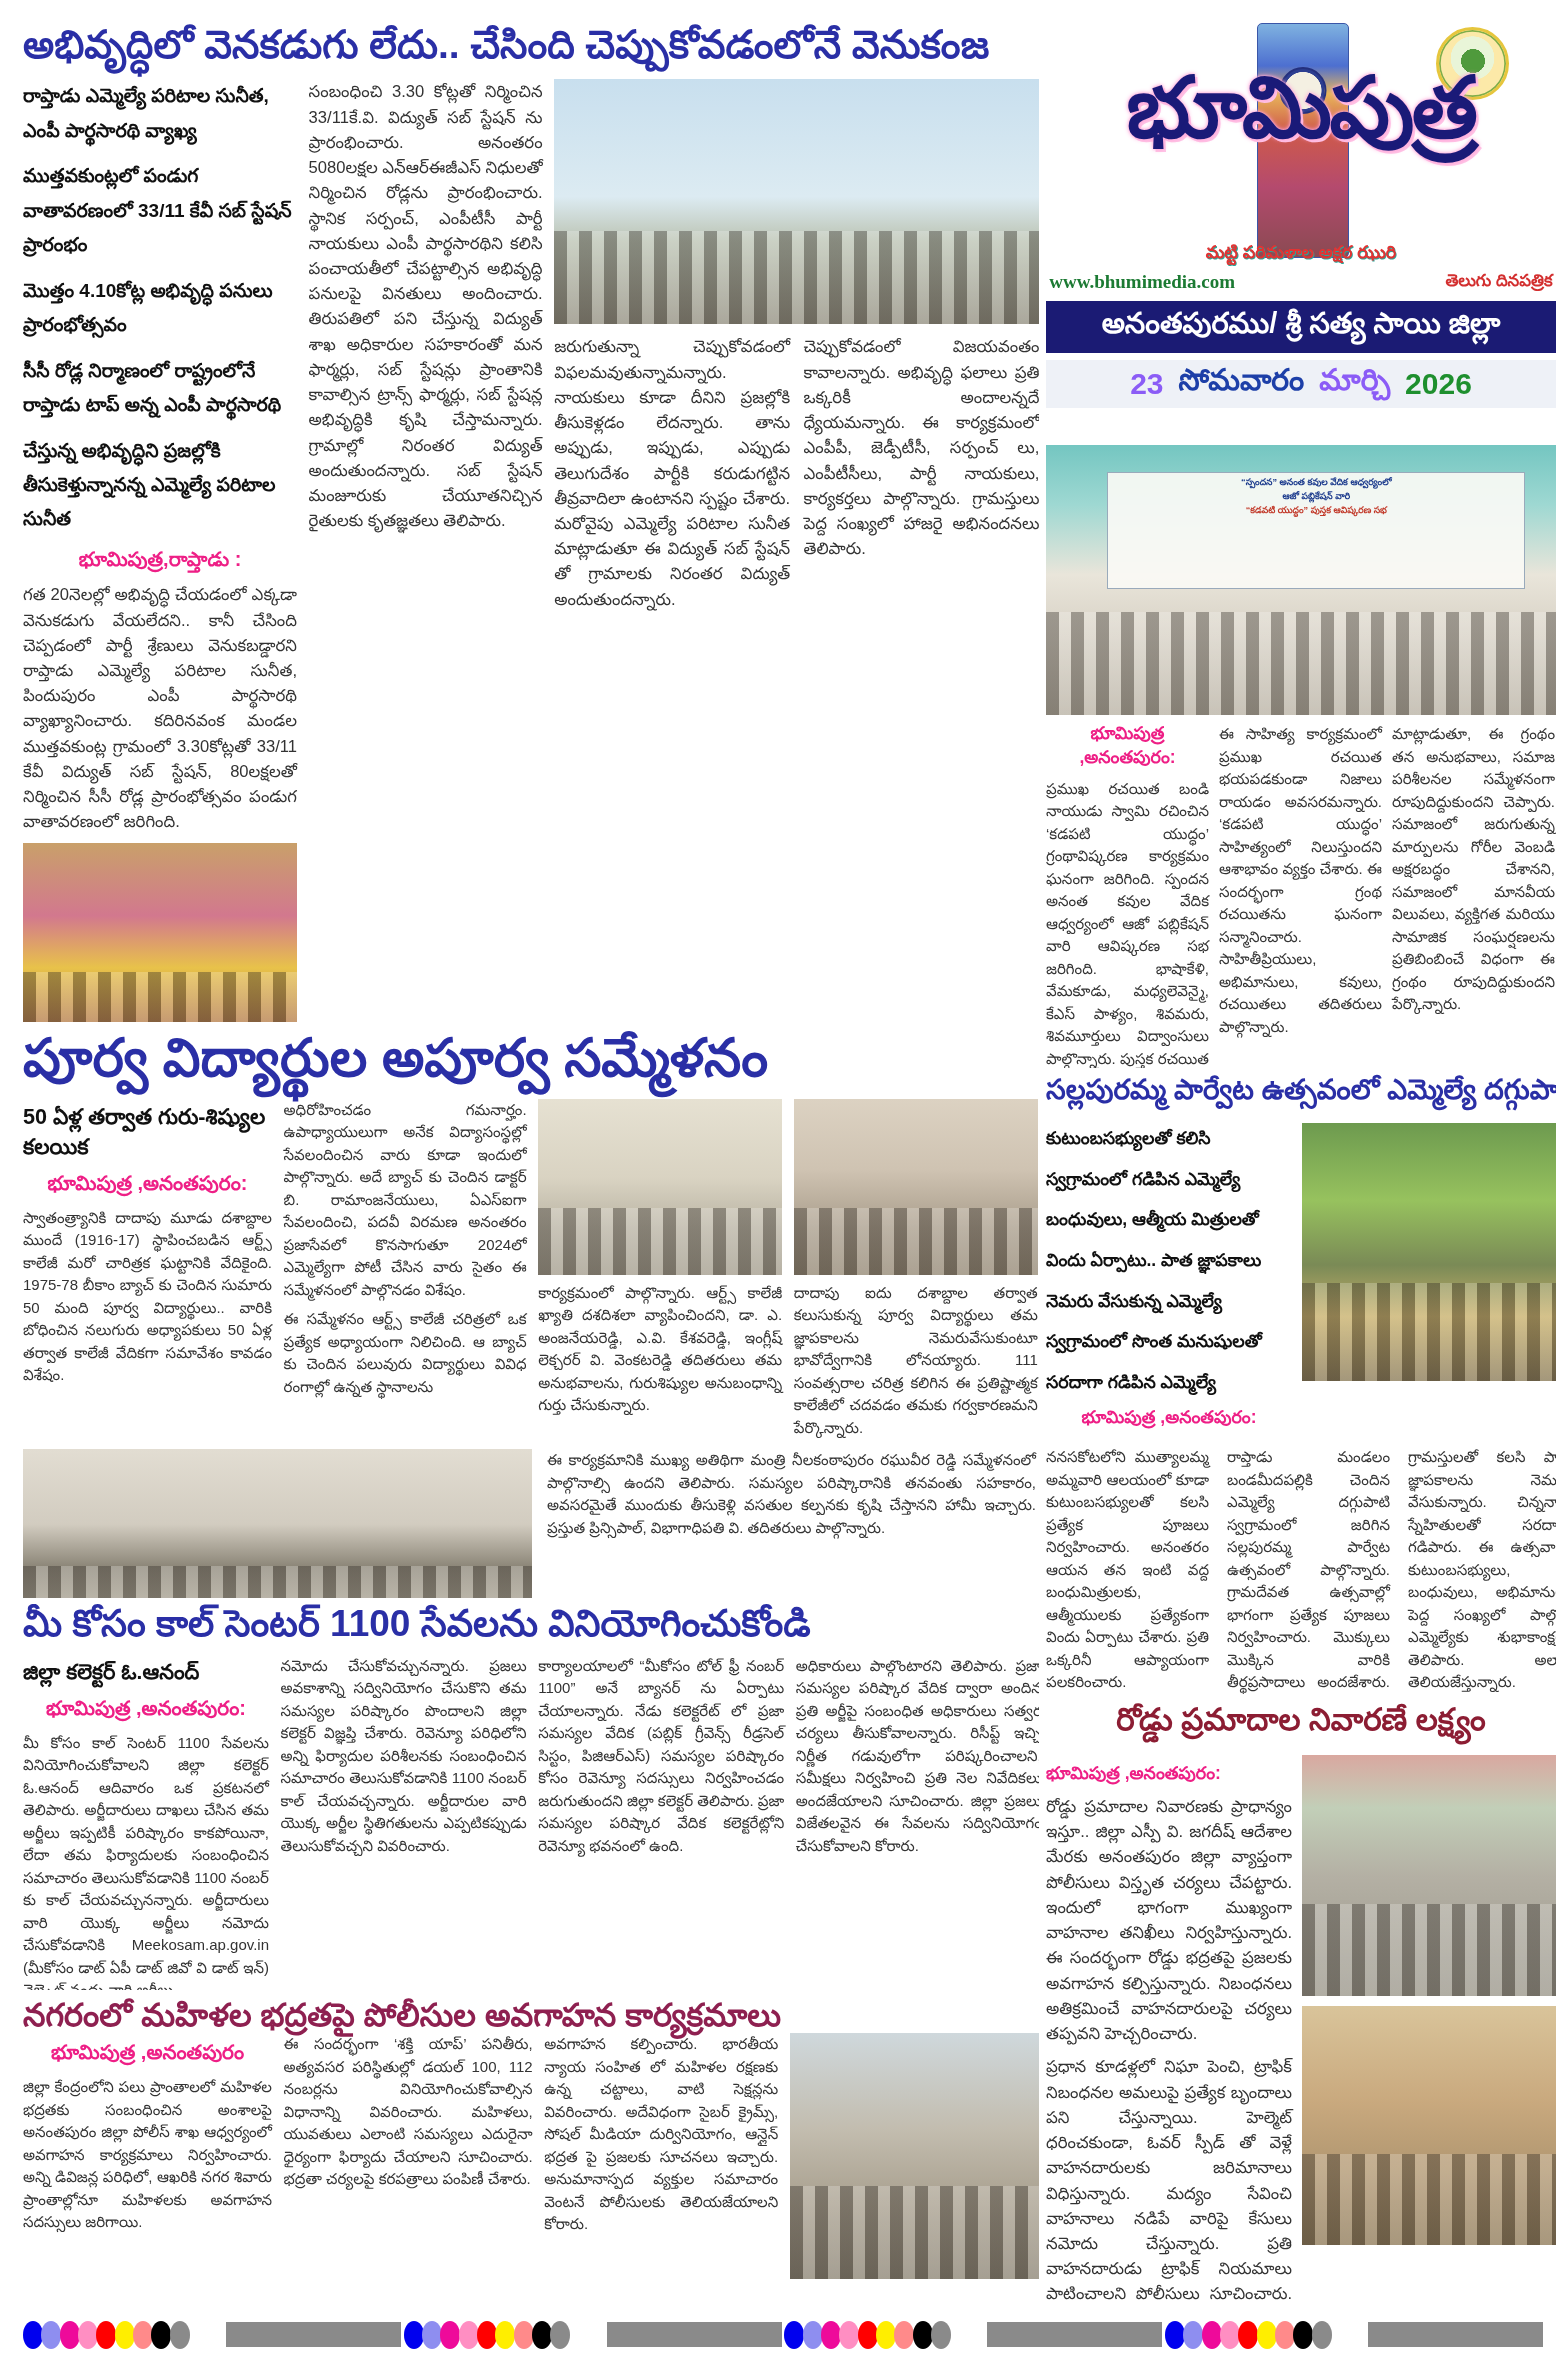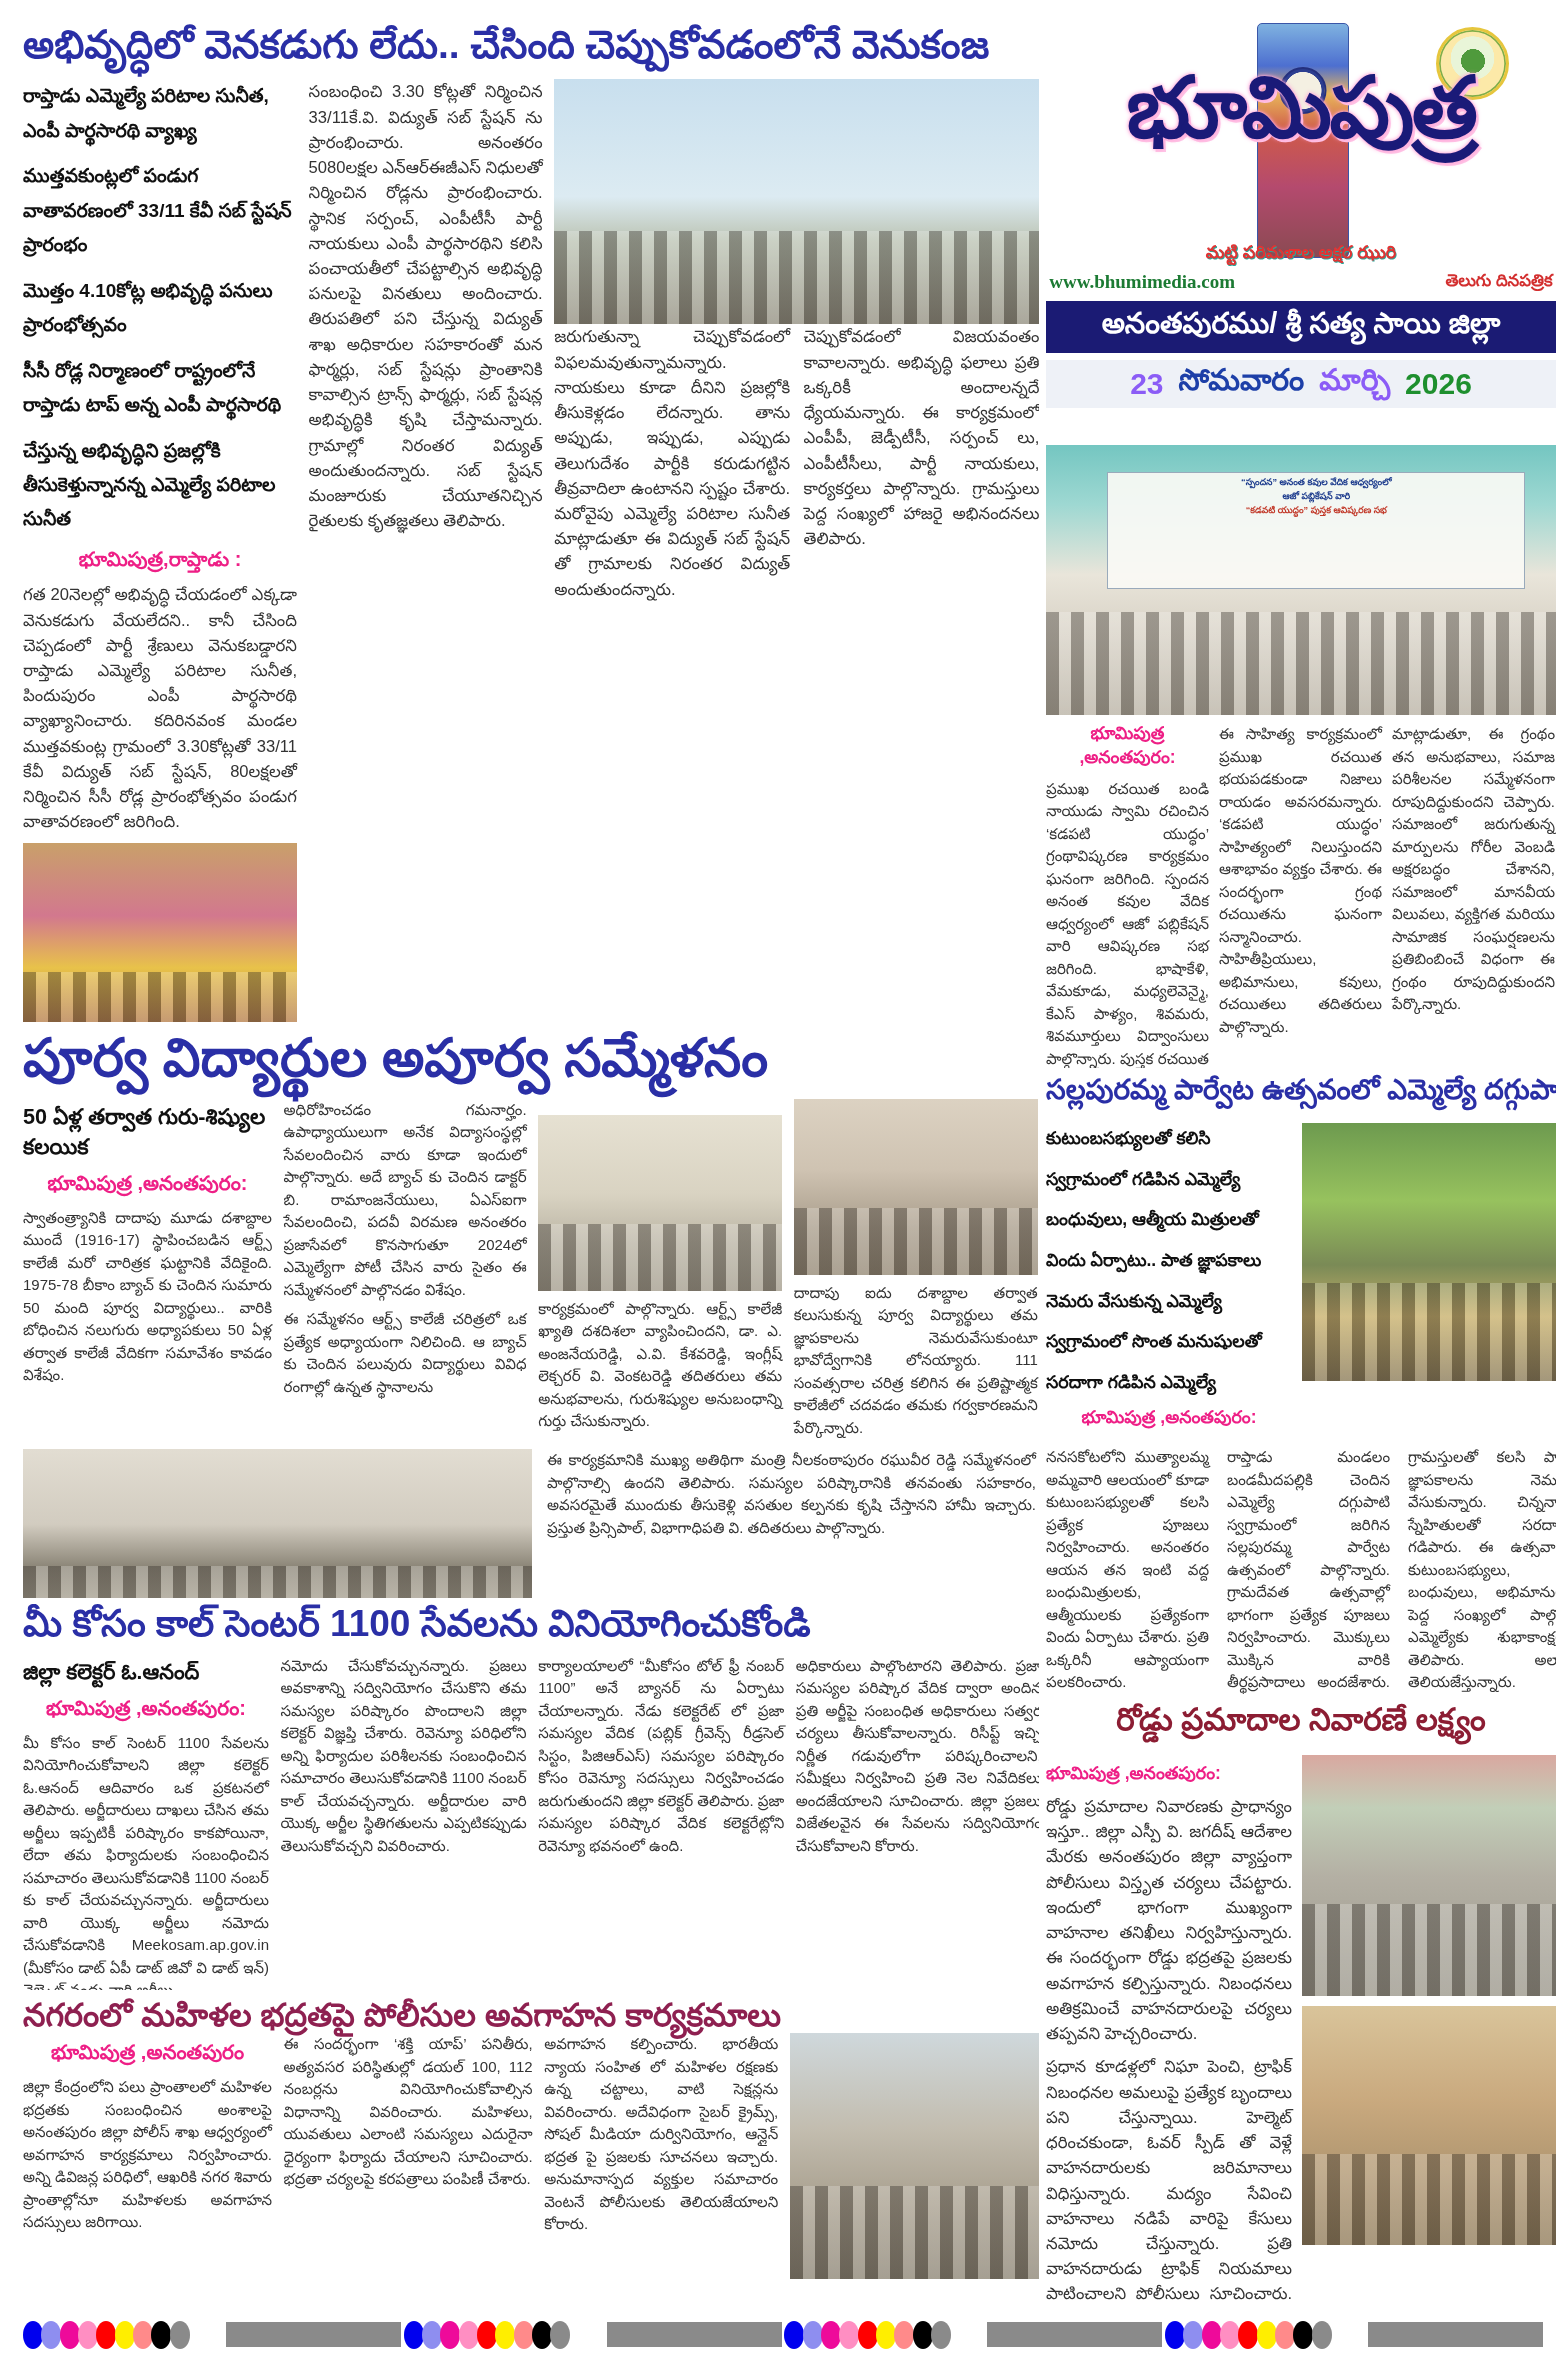--- a/index.html
+++ b/index.html
@@ -95,21 +95,21 @@
         <div class="byline">భూమిపుత్ర,రాప్తాడు :</div>
         <div class="body-txt">గత 20నెలల్లో అభివృద్ధి చేయడంలో ఎక్కడా వెనుకడుగు వేయలేదని.. కానీ చేసింది చెప్పడంలో పార్టీ శ్రేణులు వెనుకబడ్డారని రాప్తాడు ఎమ్మెల్యే పరిటాల సునీత, పిందుపురం ఎంపీ పార్థసారథి వ్యాఖ్యానించారు. కదిరినవంక మండల ముత్తవకుంట్ల గ్రామంలో 3.30కోట్లతో 33/11 కేవీ విద్యుత్ సబ్ స్టేషన్, 80లక్షలతో నిర్మించిన సీసీ రోడ్ల ప్రారంభోత్సవం పండుగ వాతావరణంలో జరిగింది.</div>
         <div class="ph ph-ccroad" style="height:208px;margin:8.3px 0;"></div>
 
       </div>
       <div style="width:234px;flex:none;">
         <div class="body-txt">సంబంధించి 3.30 కోట్లతో నిర్మించిన 33/11కే.వి. విద్యుత్ సబ్ స్టేషన్ ను ప్రారంభించారు. అనంతరం 5080లక్షల ఎన్ఆర్ఈజీఎస్ నిధులతో నిర్మించిన రోడ్లను ప్రారంభించారు. స్థానిక సర్పంచ్, ఎంపీటీసీ పార్టీ నాయకులు ఎంపీ పార్థసారథిని కలిసి పంచాయతీలో చేపట్టాల్సిన అభివృద్ధి పనులపై వినతులు అందించారు. తిరుపతిలో పని చేస్తున్న విద్యుత్ శాఖ అధికారుల సహకారంతో మన ఫార్మర్లు, సబ్ స్టేషన్లు ప్రాంతానికి కావాల్సిన ట్రాన్స్ ఫార్మర్లు, సబ్ స్టేషన్ల అభివృద్ధికి కృషి చేస్తామన్నారు. గ్రామాల్లో నిరంతర విద్యుత్ అందుతుందన్నారు. సబ్ స్టేషన్ మంజూరుకు చేయూతనిచ్చిన రైతులకు కృతజ్ఞతలు తెలిపారు.</div>
       </div>
       <div style="width:485px;flex:none;">
         <div class="ph ph-substation" style="height:245px;"></div>
-        <div class="cols" style="gap:13.3px;">
+        <div class="cols" style="margin-top:10px;gap:13.3px;">
           <div style="width:236px;flex:none;" class="body-txt">జరుగుతున్నా చెప్పుకోవడంలో విఫలమవుతున్నామన్నారు. నాయకులు కూడా దీనిని ప్రజల్లోకి తీసుకెళ్లడం లేదన్నారు. తాను అప్పుడు, ఇప్పుడు, ఎప్పుడు తెలుగుదేశం పార్టీకి కరుడుగట్టిన తీవ్రవాదిలా ఉంటానని స్పష్టం చేశారు. మరోవైపు ఎమ్మెల్యే పరిటాల సునీత మాట్లాడుతూ ఈ విద్యుత్ సబ్ స్టేషన్ తో గ్రామాలకు నిరంతర విద్యుత్ అందుతుందన్నారు.</div>
           <div style="width:236px;flex:none;" class="body-txt">చెప్పుకోవడంలో విజయవంతం కావాలన్నారు. అభివృద్ధి ఫలాలు ప్రతి ఒక్కరికీ అందాలన్నదే ధ్యేయమన్నారు. ఈ కార్యక్రమంలో ఎంపీపీ, జెడ్పీటీసీ, సర్పంచ్ లు, ఎంపీటీసీలు, పార్టీ నాయకులు, కార్యకర్తలు పాల్గొన్నారు. గ్రామస్తులు పెద్ద సంఖ్యలో హాజరై అభినందనలు తెలిపారు.</div>
         </div>
       </div>
     </div>
   </section>
 
   <header class="abs" style="left:1046px;top:20px;width:510px;height:389px;">
     <div class="mast-top">
       <div class="tower">
@@ -197,21 +197,21 @@
     <div class="cols" style="margin-top:11.6px;">
       <div style="width:249px;flex:none;">
         <div class="subhead">50 ఏళ్ల తర్వాత గురు-శిష్యుల కలయిక</div>
         <div class="byline">భూమిపుత్ర ,అనంతపురం:</div>
         <div class="body-txt sm">స్వాతంత్ర్యానికి దాదాపు మూడు దశాబ్దాల ముందే (1916-17) స్థాపించబడిన ఆర్ట్స్ కాలేజీ మరో చారిత్రక ఘట్టానికి వేదికైంది. 1975-78 బీకాం బ్యాచ్ కు చెందిన సుమారు 50 మంది పూర్వ విద్యార్థులు.. వారికి బోధించిన నలుగురు అధ్యాపకులు 50 ఏళ్ల తర్వాత కాలేజీ వేదికగా సమావేశం కావడం విశేషం.</div>
       </div>
       <div style="width:243px;flex:none;">
         <div class="body-txt sm">అధిరోహించడం గమనార్హం. ఉపాధ్యాయులుగా అనేక విద్యాసంస్థల్లో సేవలందించిన వారు కూడా ఇందులో పాల్గొన్నారు. అదే బ్యాచ్ కు చెందిన డాక్టర్ బి. రామాంజనేయులు, ఏఎస్ఐగా సేవలందించి, పదవీ విరమణ అనంతరం ప్రజాసేవలో కొనసాగుతూ 2024లో ఎమ్మెల్యేగా పోటీ చేసిన వారు సైతం ఈ సమ్మేళనంలో పాల్గొనడం విశేషం.</div>
         <div class="body-txt sm" style="margin-top:6.7px;">ఈ సమ్మేళనం ఆర్ట్స్ కాలేజీ చరిత్రలో ఒక ప్రత్యేక అధ్యాయంగా నిలిచింది. ఆ బ్యాచ్ కు చెందిన పలువురు విద్యార్థులు వివిధ రంగాల్లో ఉన్నత స్థానాలను</div>
       </div>
-      <div style="width:244px;flex:none;margin-top:16px;">
+      <div style="width:244px;flex:none;">
         <div class="ph ph-podium" style="height:176px;"></div>
         <div class="body-txt sm" style="margin-top:6.7px;">కార్యక్రమంలో పాల్గొన్నారు. ఆర్ట్స్ కాలేజీ ఖ్యాతి దశదిశలా వ్యాపించిందని, డా. ఎ. అంజనేయరెడ్డి, ఎ.వి. కేశవరెడ్డి, ఇంగ్లీష్ లెక్చరర్ వి. వెంకటరెడ్డి తదితరులు తమ అనుభవాలను, గురుశిష్యుల అనుబంధాన్ని గుర్తు చేసుకున్నారు.</div>
       </div>
       <div style="width:244px;flex:none;">
         <div class="ph ph-meeting" style="height:176px;"></div>
         <div class="body-txt sm" style="margin-top:6.7px;">దాదాపు ఐదు దశాబ్దాల తర్వాత కలుసుకున్న పూర్వ విద్యార్థులు తమ జ్ఞాపకాలను నెమరువేసుకుంటూ భావోద్వేగానికి లోనయ్యారు. 111 సంవత్సరాల చరిత్ర కలిగిన ఈ ప్రతిష్టాత్మక కాలేజీలో చదవడం తమకు గర్వకారణమని పేర్కొన్నారు.</div>
       </div>
     </div>
     <div class="cols" style="margin-top:10px;gap:15px;">
       <div class="ph ph-group" style="width:509px;height:188px;flex:none;"></div>

